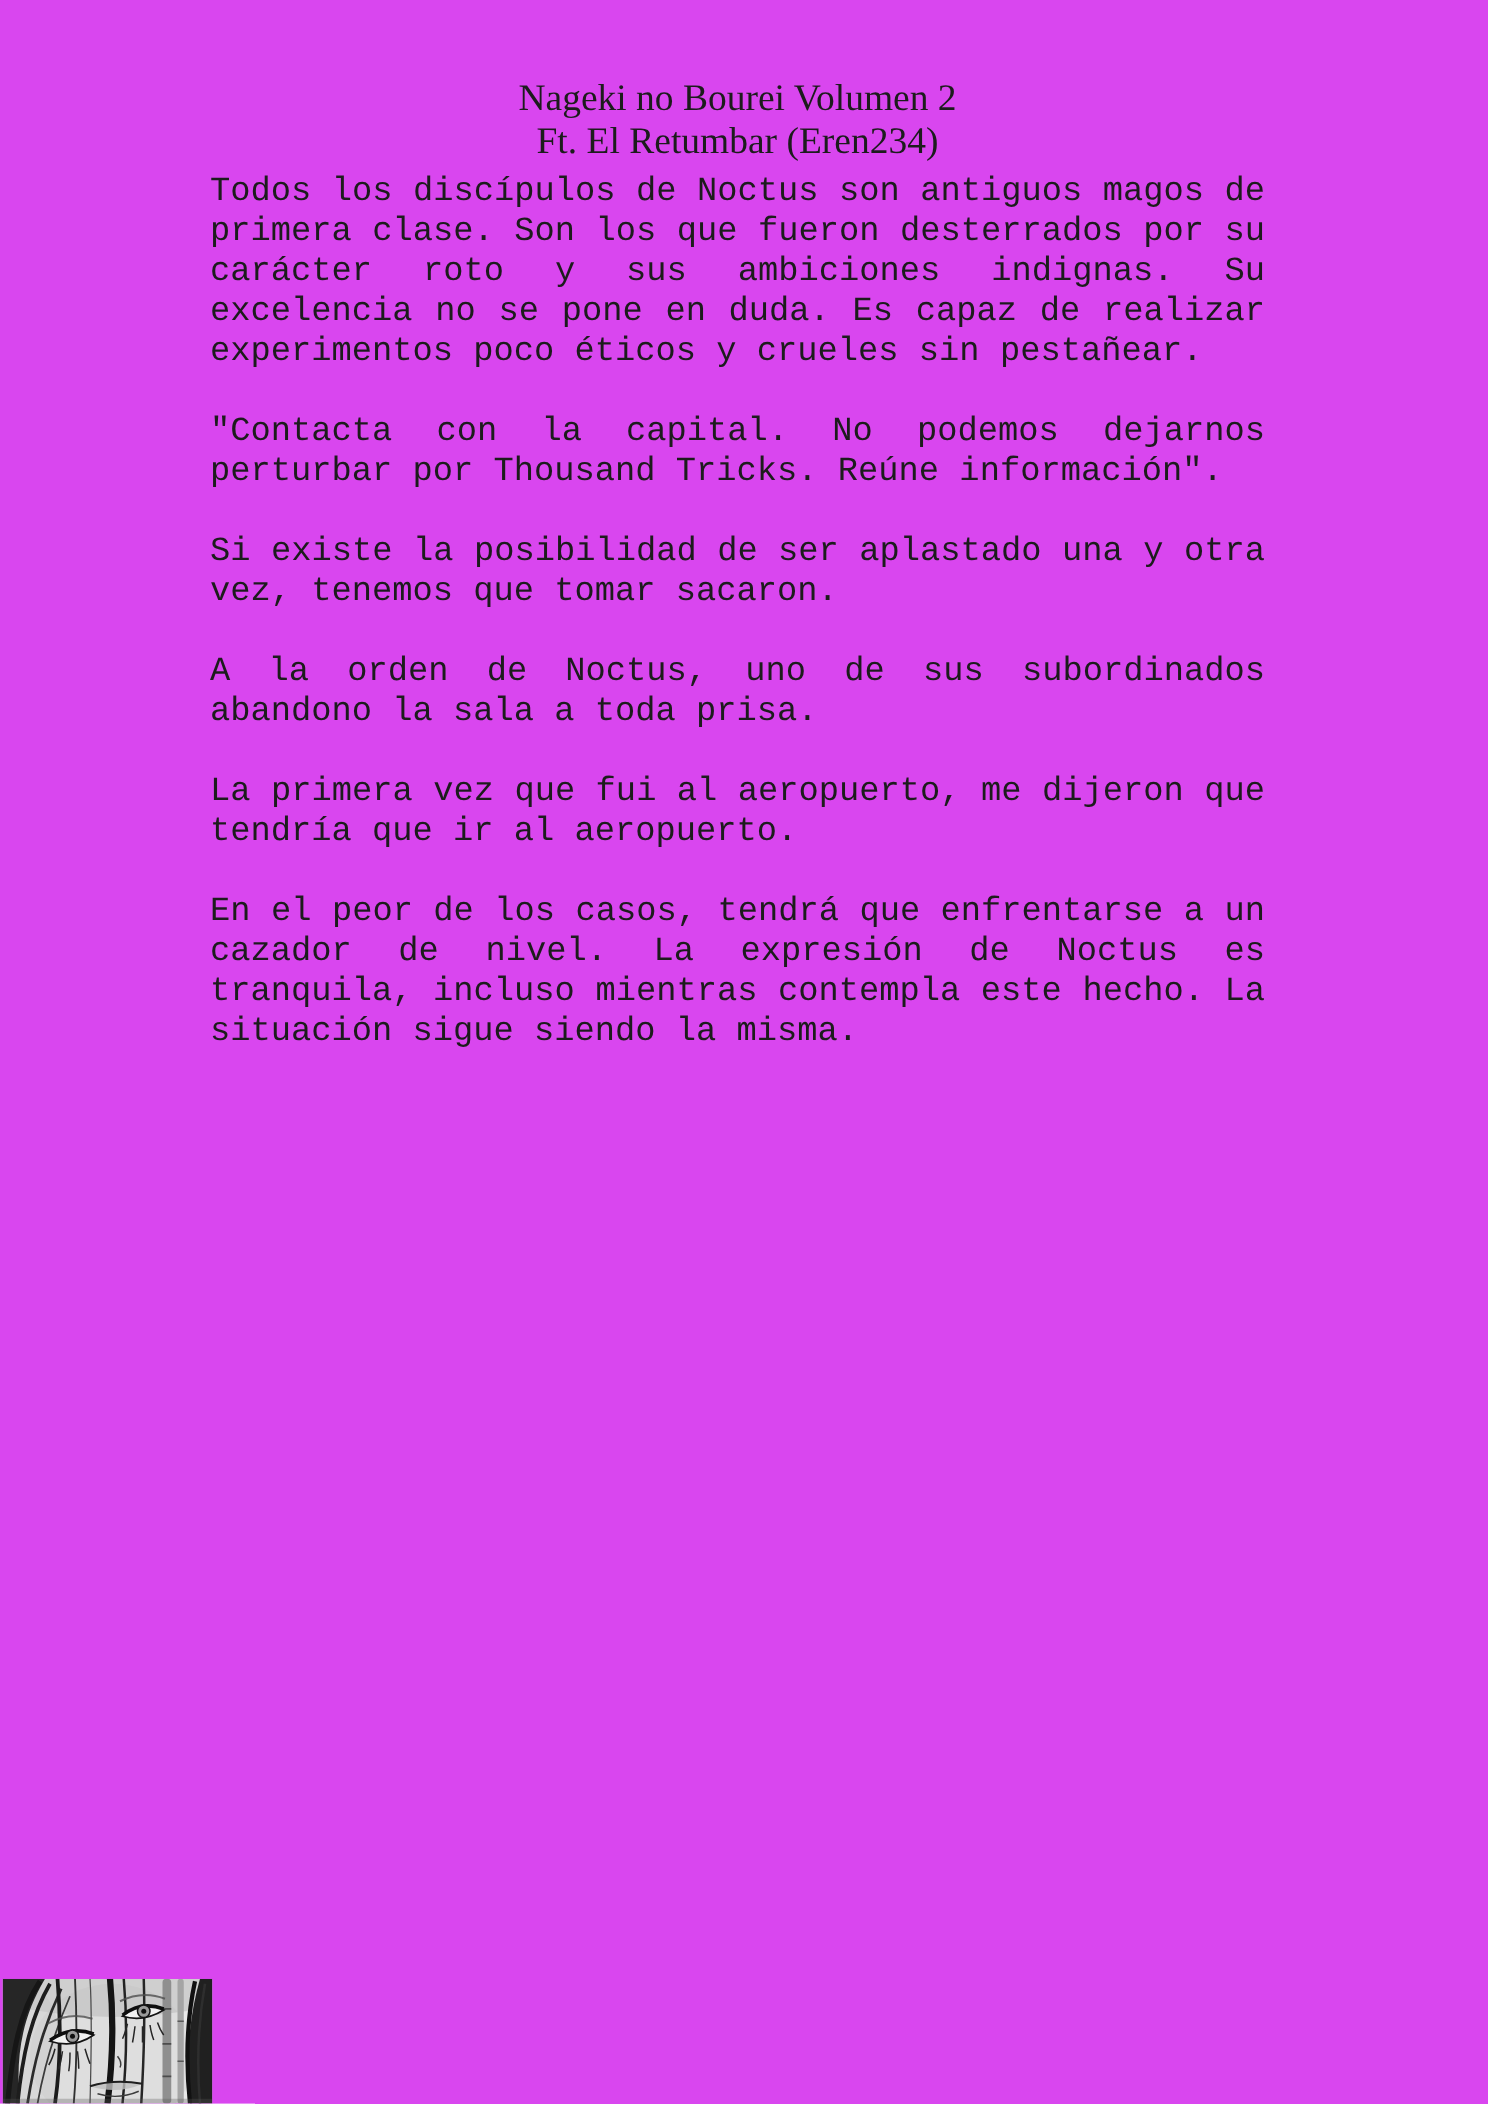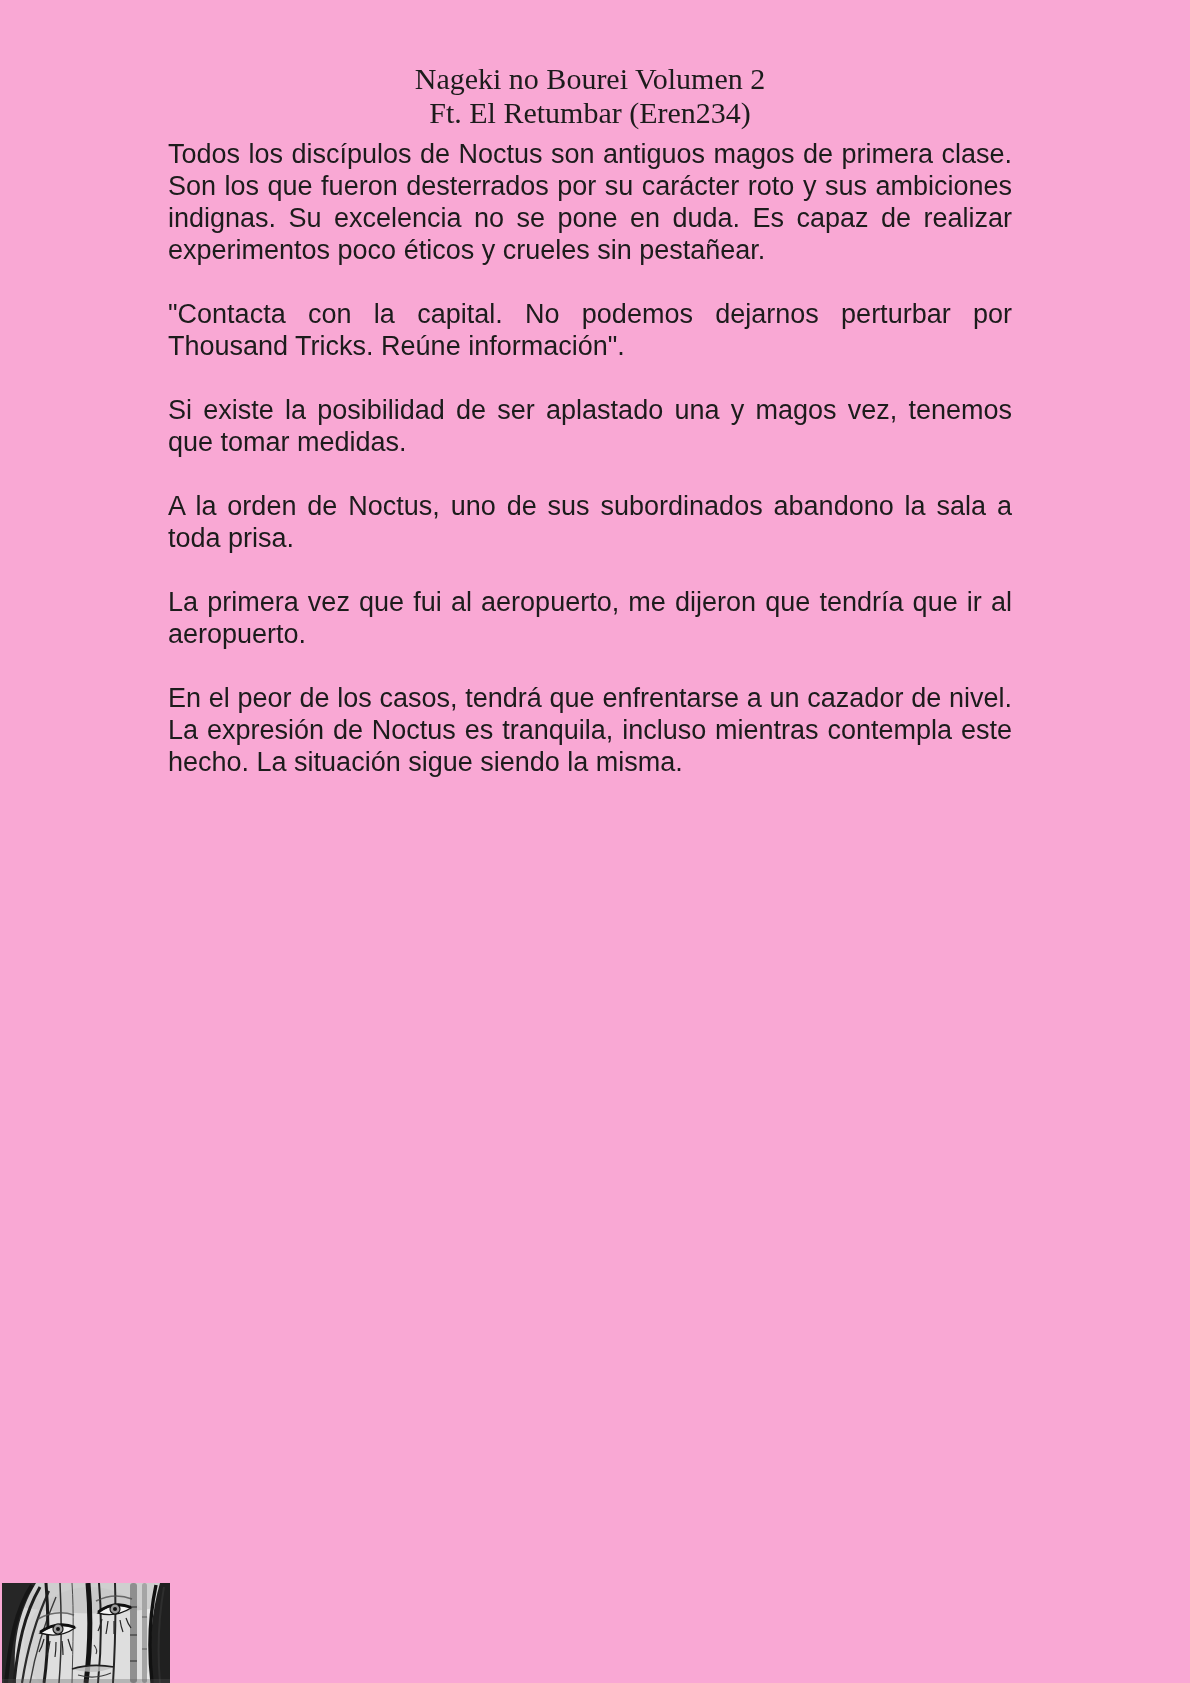--- a/index.html
+++ b/index.html
@@ -4,41 +4,41 @@
 <style>
   html, body {
     margin: 0;
     padding: 0;
     background: #ffffff;
   }
   .page {
     position: relative;
     width: 1190px;
     height: 1683px;
-    background: #f9a8d4;
+    background: #d946ef;
     overflow: hidden;
     color: #1c1c1c;
   }
   .title-block {
     position: absolute;
     top: 62px;
     left: 168px;
     width: 844px;
     text-align: center;
     font-family: "Liberation Serif", serif;
     font-size: 30px;
     line-height: 34px;
     color: #1c1c1c;
   }
   .body-text {
     position: absolute;
     top: 138px;
     left: 168px;
     width: 844px;
-    font-family: Liberation Sans, sans-serif;
+    font-family: Liberation Mono, monospace;
     font-size: 27px;
     line-height: 32px;
     text-align: justify;
     color: #1c1c1c;
   }
   .body-text p {
     margin: 0 0 32px 0;
   }
   .corner-image {
     position: absolute;
@@ -60,21 +60,21 @@
 <div class="page">
 
   <div class="title-block">
     <div>Nageki no Bourei Volumen 2</div>
     <div>Ft. El Retumbar (Eren234)</div>
   </div>
 
   <div class="body-text">
     <p>Todos los discípulos de Noctus son antiguos magos de primera clase. Son los que fueron desterrados por su carácter roto y sus ambiciones indignas. Su excelencia no se pone en duda. Es capaz de realizar experimentos poco éticos y crueles sin pestañear.</p>
     <p>"Contacta con la capital. No podemos dejarnos perturbar por Thousand Tricks. Reúne información".</p>
-    <p>Si existe la posibilidad de ser aplastado una y magos vez, tenemos que tomar medidas.</p>
+    <p>Si existe la posibilidad de ser aplastado una y otra vez, tenemos que tomar sacaron.</p>
     <p>A la orden de Noctus, uno de sus subordinados abandono la sala a toda prisa.</p>
     <p>La primera vez que fui al aeropuerto, me dijeron que tendría que ir al aeropuerto.</p>
     <p>En el peor de los casos, tendrá que enfrentarse a un cazador de nivel. La expresión de Noctus es tranquila, incluso mientras contempla este hecho. La situación sigue siendo la misma.</p>
   </div>
 
   <div class="corner-image">
     <svg viewBox="0 0 168 100" xmlns="http://www.w3.org/2000/svg">
 
       <rect width="168" height="100" fill="#e9e9e9"></rect>
       <ellipse cx="88" cy="62" rx="66" ry="58" fill="#dedede"></ellipse>

